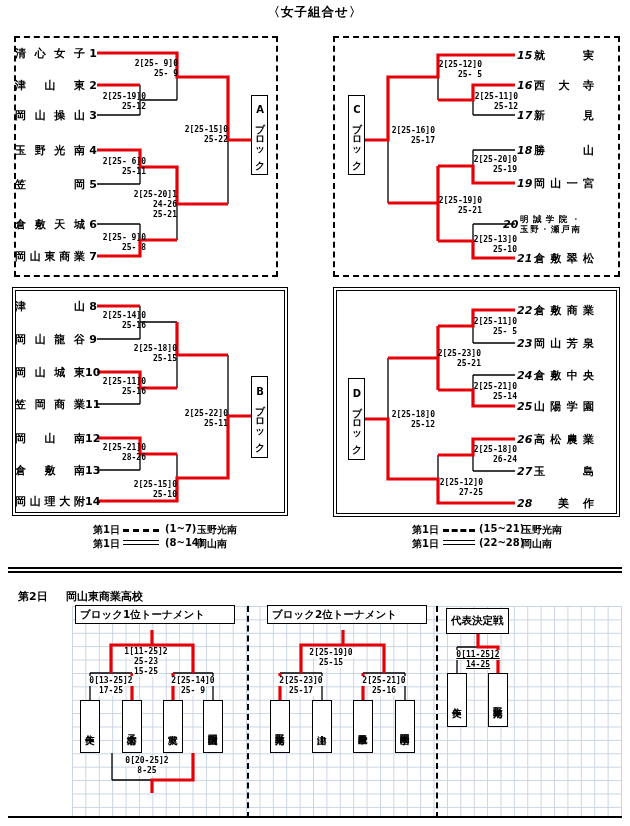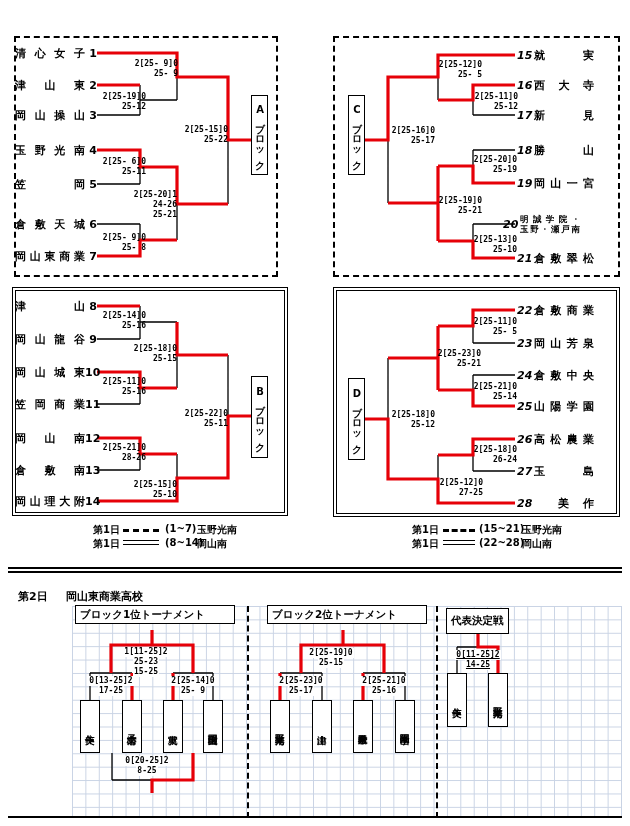--- a/index.html
+++ b/index.html
@@ -43,20 +43,21 @@
           padding-left:4px;font:bold 10.5px "DejaVu Sans",sans-serif;white-space:nowrap;}
   .vbox{position:absolute;width:20px;background:#fff;border:1.3px solid #000;display:flex;align-items:center;justify-content:center;
         writing-mode:vertical-rl;text-orientation:upright;font:bold 9.5px "DejaVu Sans",sans-serif;line-height:1;}
   .d2h{position:absolute;font:bold 11px "DejaVu Sans",sans-serif;white-space:nowrap;}
 </style>
 </head>
 <body>
 
 <div id="page">
 
+  <div class="abs title" style="left:240px;top:4px;width:150px;" data-bind="title">〈女子組合せ〉</div>
 
   <div class="abs dashbox" style="left:14px;top:36px;width:264px;height:241px;"></div>
   <div class="abs dashbox" style="left:333px;top:36px;width:287px;height:241px;"></div>
   <div class="abs dblbox" style="left:12px;top:287px;width:276px;height:229px;"></div>
   <div class="abs dblbox" style="left:333px;top:287px;width:287px;height:230px;"></div>
 
   <div class="abs grid" style="left:72px;top:606px;width:550px;height:212px;"></div>
   <div class="secdiv" style="left:247px;top:606px;height:212px;"></div>
   <div class="secdiv" style="left:436px;top:606px;height:212px;"></div>
 

